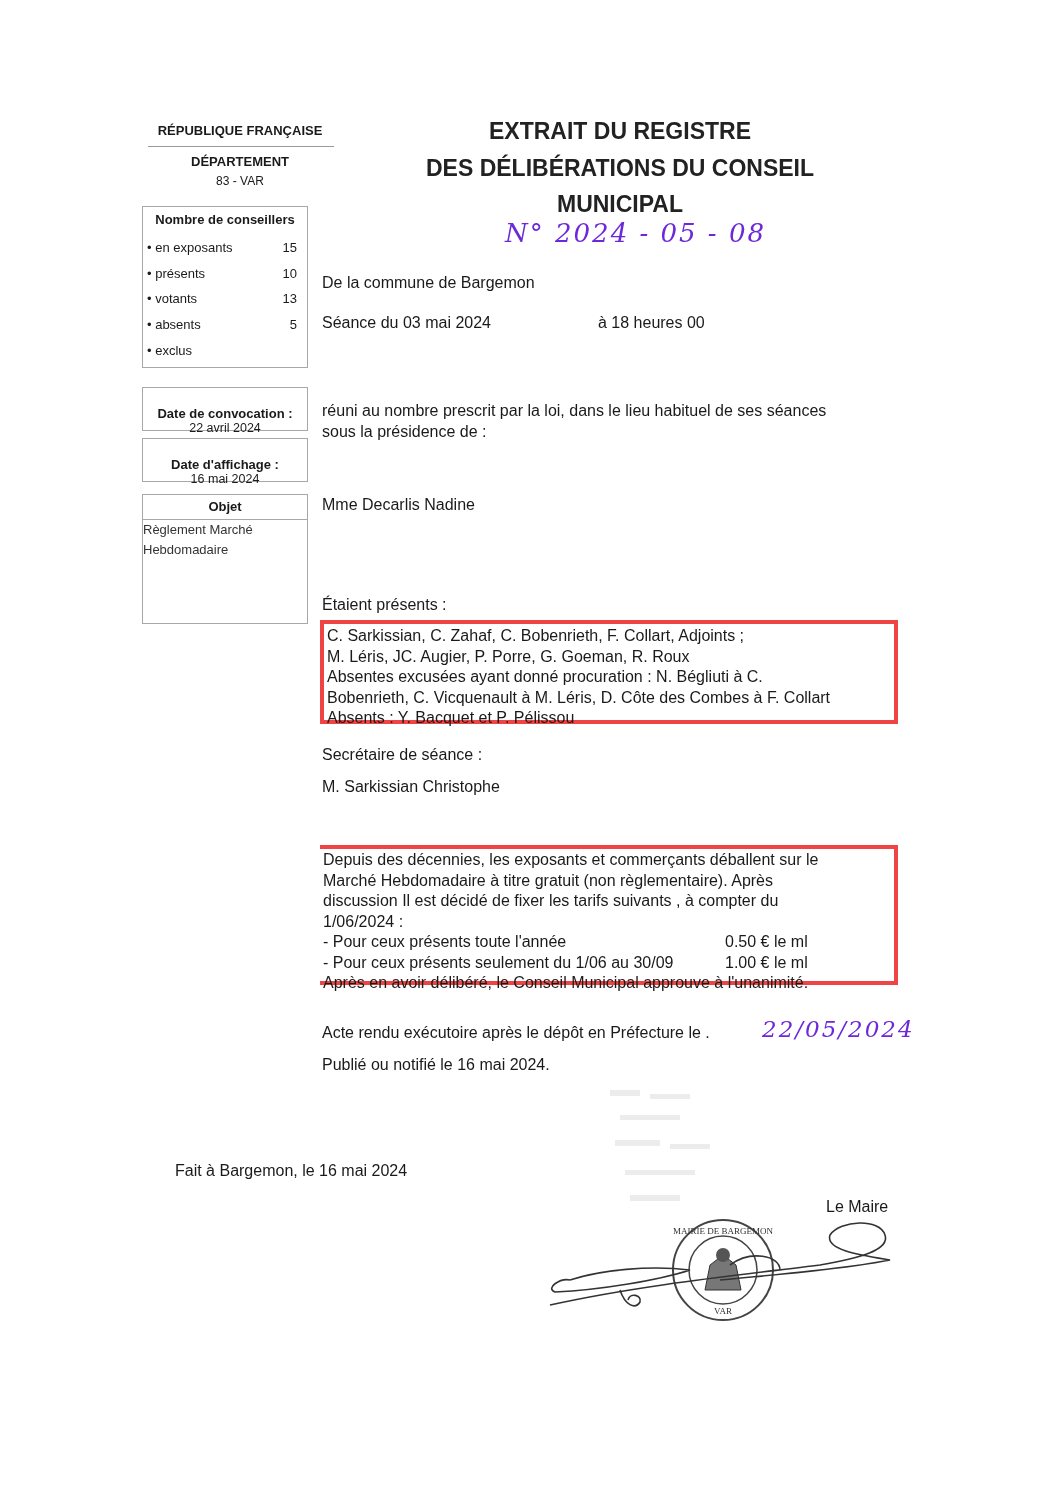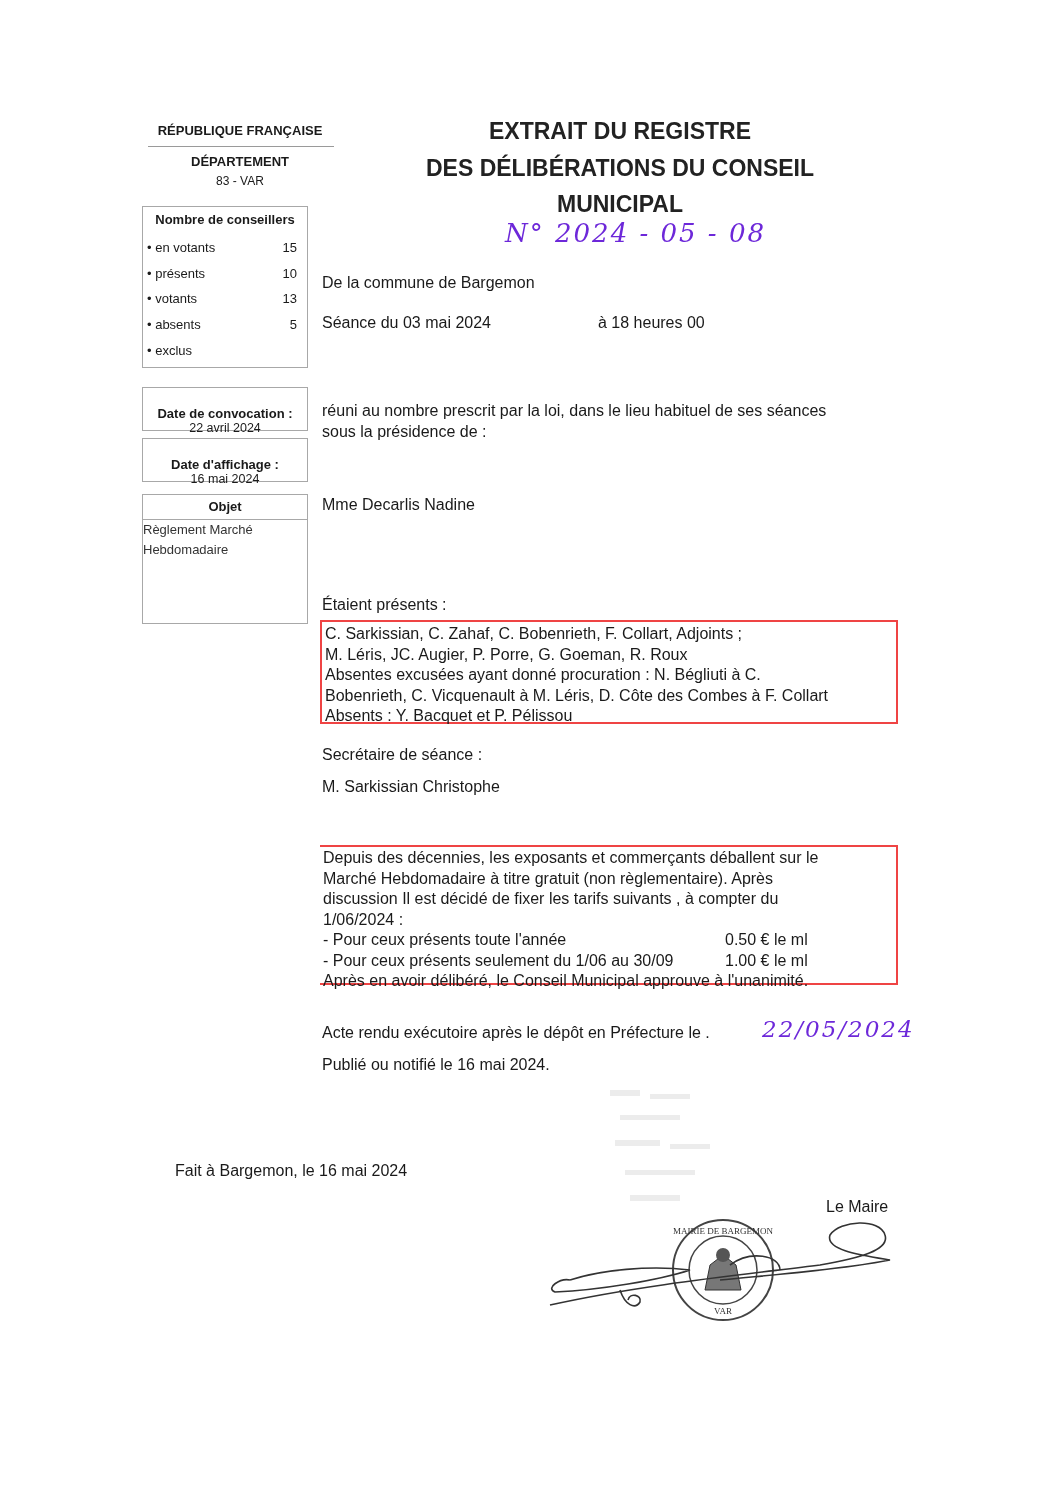--- a/index.html
+++ b/index.html
@@ -19,39 +19,39 @@
   .date-box { left: 142px; width: 166px; text-align: center; font-size: 12.5px; }
   .date-box .t { font-weight: bold; font-size: 13px; margin-top: 18px; }
   .obj-box { left: 142px; top: 494px; width: 166px; height: 130px; }
   .obj-title { position: absolute; left: 0; top: 4px; width: 100%; text-align: center; font-weight: bold; font-size: 13px; }
   .obj-line { position: absolute; left: 0; top: 24px; width: 100%; border-top: 1px solid #a8a8a8; }
   .obj-text { position: absolute; left: 0; top: 25px; font-size: 13px; line-height: 20px; color: #333; }
   .title { left: 390px; width: 460px; text-align: center; font-weight: bold; font-size: 23px; color: #222; }
   .hand { font-family: "DejaVu Serif", serif; font-style: italic; color: #6d28d9; }
   .main { font-size: 16px; left: 322px; }
   .para { line-height: 21px; }
-  .frame { border: 2px solid #ef4444; box-sizing: border-box; }
+  .frame { border: 4px solid #ef4444; box-sizing: border-box; }
   .presents-box { left: 320px; top: 620px; width: 578px; height: 104px; padding: 2px 0 0 3px; font-size: 16px; line-height: 20.5px; }
   .tarif-box { left: 320px; top: 845px; width: 578px; height: 140px; padding: 1px 0 16px 3px; font-size: 16px; line-height: 20.5px; border-left: none; }
   .tarif-row { position: relative; }
   .tarif-row .amt { position: absolute; left: 402px; top: 0; }
   .stamp-faint { left: 600px; top: 1080px; width: 140px; height: 160px; }
 </style>
 </head>
 <body>
 
 <div class="abs left-hdr rf">RÉPUBLIQUE FRANÇAISE</div>
 <div class="abs rf-line"></div>
 <div class="abs left-hdr dep">DÉPARTEMENT</div>
 <div class="abs left-hdr var">83 - VAR</div>
 
 <div class="abs box cons-box">
   <div class="cons-title">Nombre de conseillers</div>
   <div class="cons-row" style="top:33px">
-    <span>• en votants</span>
+    <span>• en exposants</span>
     <span class="num">15</span>
   </div>
   <div class="cons-row" style="top:59px">
     <span>• présents</span>
     <span class="num">10</span>
   </div>
   <div class="cons-row" style="top:84px">
     <span>• votants</span>
     <span class="num">13</span>
   </div>

